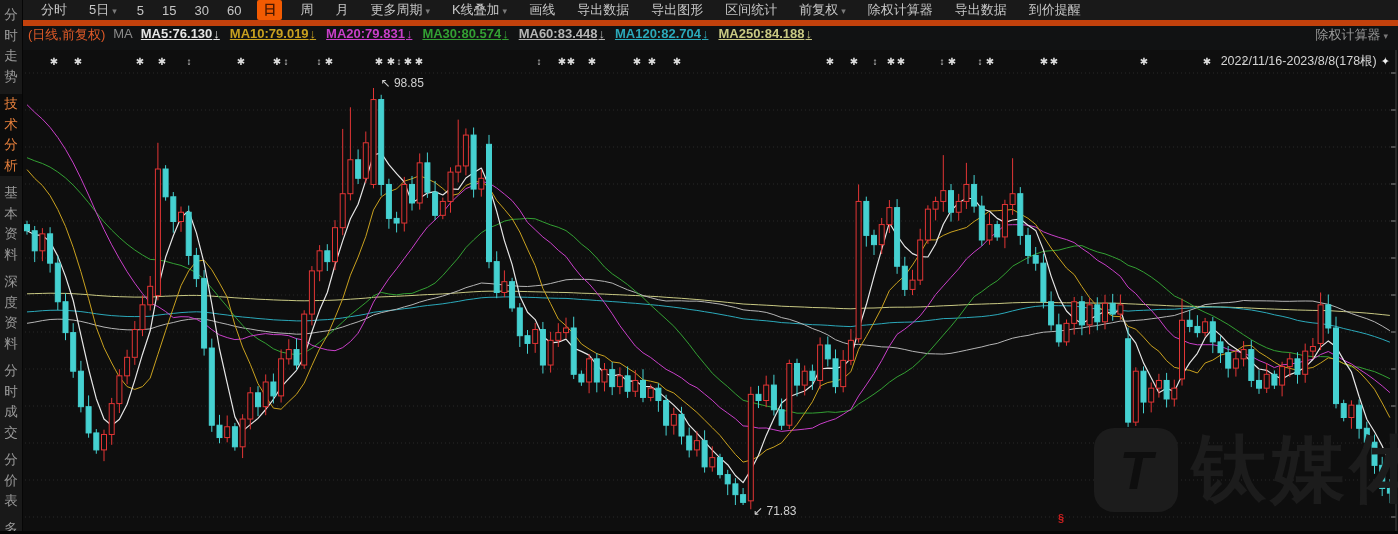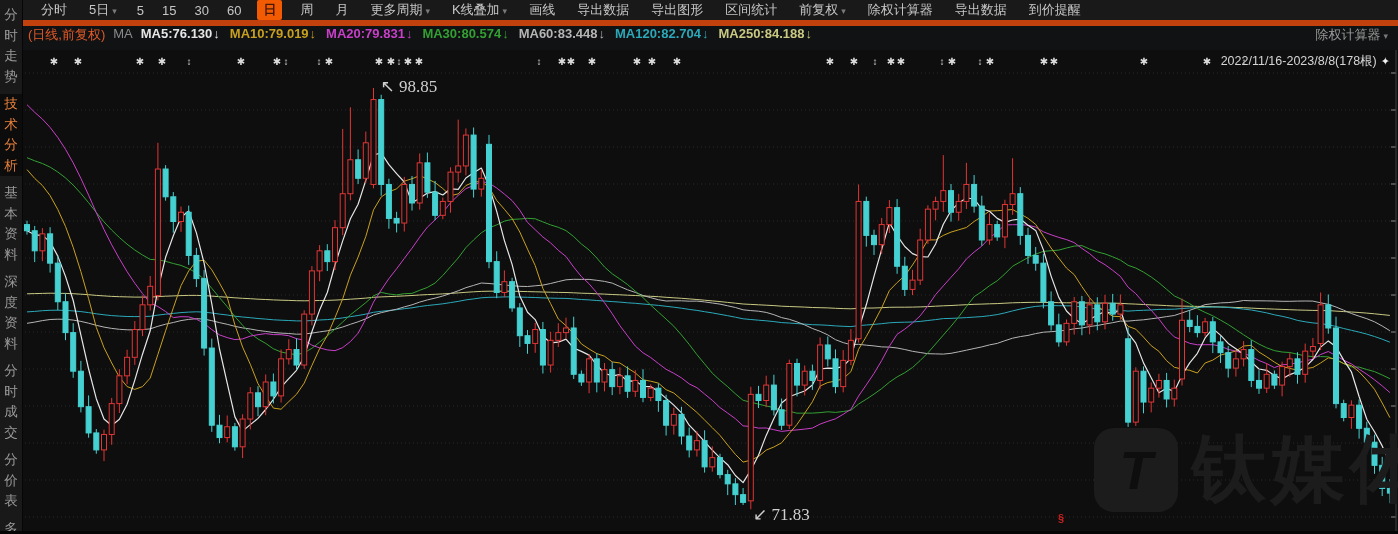--- a/index.html
+++ b/index.html
@@ -19,33 +19,33 @@
   .tb-item{color:#c6c6c6;font-size:13px;padding:0 11px;white-space:nowrap;cursor:pointer;}
   .tb-item.num{padding:0 9px;}
   .tb-item.active{background:#f25b02;color:#4a1800;font-weight:bold;border-radius:2px;
                   padding:1px 6px;margin:0 7px;}
   .caret{color:#7a7a7a;font-size:9px;margin-left:3px;}
   
   #mabar{position:absolute;left:23px;top:26px;width:1375px;height:24px;background:#111213;
          display:flex;align-items:flex-start;padding-left:5px;box-sizing:border-box;font-size:13px;}
   #mode-label{color:#e05a28;margin-right:8px;}
   #ma-prefix{color:#8a8a8a;margin-right:8px;}
-  .ma-item{margin-right:10px;white-space:nowrap;font-weight:bold;}
+  .ma-item{margin-right:10px;white-space:nowrap;font-weight:bold;text-decoration:underline;}
   .ma-item .arr{font-weight:normal;margin-left:1px;}
   #ma-settings{margin-left:auto;margin-right:10px;color:#9a9a9a;font-size:13px;cursor:pointer;}
   
   #chart{position:absolute;left:22px;top:50px;width:1376px;height:484px;background:#0e0e0e;}
   #chart svg{position:absolute;left:0;top:0;}
   .ev-marker{position:absolute;top:6px;width:14px;margin-left:-7px;text-align:center;
              color:#dcdcdc;font-size:10px;line-height:12px;z-index:3;}
   #range-label{position:absolute;top:3px;right:8px;color:#d4d4d4;font-size:12.5px;z-index:4;
                cursor:pointer;}
   #range-label .rtext{}
   #range-label .rstar{margin-left:4px;color:#efefef;text-decoration:none;font-size:11px;}
-  .anno{position:absolute;color:#cfcfcf;font-size:17px;z-index:3;white-space:nowrap;font-family:Liberation Serif, serif;}
+  .anno{position:absolute;color:#cfcfcf;font-size:12px;z-index:3;white-space:nowrap;}
   #split-marker{position:absolute;color:#d02020;font-size:11px;font-weight:bold;z-index:3;}
   
   #watermark{position:absolute;left:1072px;top:372px;width:330px;height:95px;z-index:1;
              display:flex;align-items:center;overflow:hidden;}
   #wm-logo{width:84px;height:84px;border-radius:20px;background:#1c1c1c;flex:0 0 auto;
            display:flex;align-items:center;justify-content:center;}
   #wm-logo span{font-size:54px;font-weight:bold;font-style:italic;color:#0e0e0e;}
   #wm-text{font-size:74px;font-weight:bold;color:#1c1c1c;letter-spacing:5px;margin-left:14px;
            white-space:nowrap;}
   #bottom-edge{position:absolute;left:0;bottom:0;width:1398px;height:3px;background:#050505;z-index:6;}

